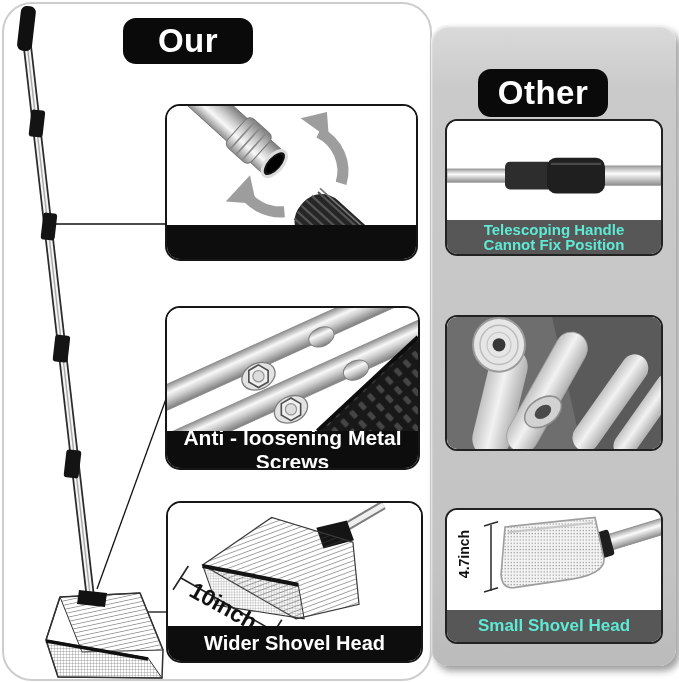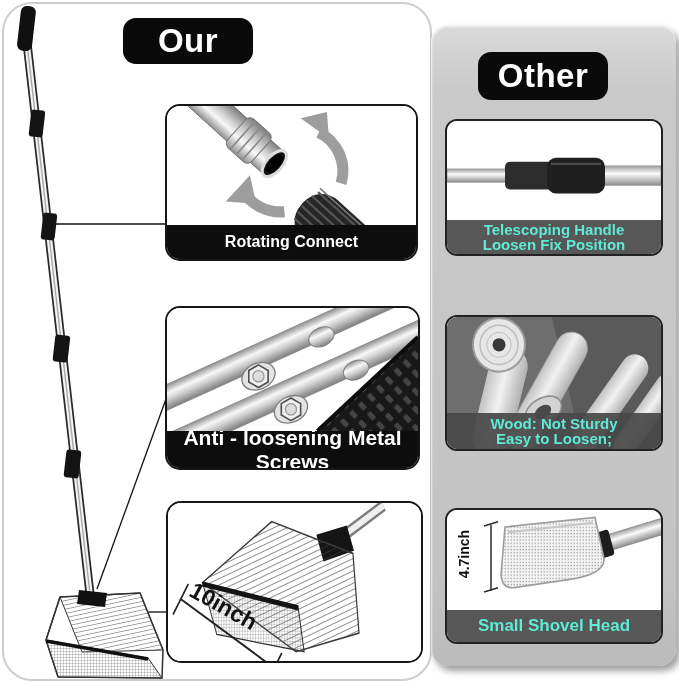--- a/index.html
+++ b/index.html
@@ -9,21 +9,21 @@
   
   .left-panel{position:absolute;left:2px;top:2px;width:426px;height:675px;
               border:2px solid #cdcdcd;border-radius:30px;background:#fff;z-index:0;}
   .product-svg{position:absolute;left:0;top:0;width:432px;height:682px;z-index:1;}
 
   
   .badge{position:absolute;background:#0a0a0a;color:#fff;font-weight:bold;
          display:flex;align-items:center;justify-content:center;
          border-radius:13px;z-index:4;letter-spacing:.5px;}
   .badge-our{left:123px;top:18px;width:130px;height:46px;font-size:33px;}
-  .badge-other{left:478px;top:52px;width:130px;height:48px;font-size:33px;}
+  .badge-other{left:478px;top:69px;width:130px;height:48px;font-size:33px;}
 
   
   .callout{position:absolute;z-index:2;background:#fff;border:2px solid #161616;
            border-radius:15px;overflow:hidden;display:flex;flex-direction:column;}
   .callout .photo{position:relative;flex:1;background:#fff;}
   .callout .photo svg{position:absolute;left:0;top:0;width:100%;height:100%;}
   .label-bar{background:#0d0d0d;color:#fff;font-weight:bold;text-align:center;
              display:flex;flex-direction:column;justify-content:center;flex:none;}
   .c1{left:165px;top:104px;width:249px;height:153px;}
   .c1 .label-bar{height:34px;font-size:16px;line-height:16px;}
@@ -143,21 +143,20 @@
 
         <g>
           <path d="M 172 76 A 42 42 0 0 0 150 26" fill="none" stroke="#9d9d9d" stroke-width="11"></path>
           <polygon points="160,32 132,12 158,6" fill="#9d9d9d"></polygon>
           <path d="M 116 104 A 44 44 0 0 1 74 82" fill="none" stroke="#9d9d9d" stroke-width="11"></path>
           <polygon points="58,94 82,68 88,96" fill="#9d9d9d"></polygon>
         </g>
       </svg>
     </div>
     <div class="label-bar">
-      <span>Rotating Connect</span>
     </div>
   </div>
 
   <div class="callout c2">
     <div class="photo">
       <svg viewBox="0 0 247 119" preserveAspectRatio="none">
         <defs>
           <clipPath id="meshClip">
               <polygon points="148,119 247,28 247,119"></polygon>
             </clipPath>
@@ -223,20 +222,23 @@
           <line x1="34" y1="61" x2="128" y2="79" stroke="#141414" stroke-width="4"></line>
         </g>
 
         <g stroke="#222" stroke-width="1.6">
           <line x1="12" y1="72" x2="104" y2="124"></line>
           <line x1="5" y1="84" x2="20" y2="61"></line>
           <line x1="97" y1="136" x2="112" y2="113"></line>
         </g>
       </svg>
       <span class="ann10">10inch</span>
+    </div>
+    <div class="label-bar">
+      <span>Wider Shovel Head</span>
     </div>
   </div>
 
   <div class="gray-panel">
 
     <div class="card k1">
       <div class="photo">
         <svg viewBox="0 0 214 97" preserveAspectRatio="none">
           <defs>
             <linearGradient id="poleH" x1="0" y1="0" x2="0" y2="1">
@@ -247,21 +249,21 @@
           </defs>
           <rect x="0" y="47" width="110" height="13" fill="url(#poleH)" stroke="#9a9a9a" stroke-width="0.8"></rect>
           <rect x="102" y="44" width="112" height="19" fill="url(#poleH)" stroke="#9a9a9a" stroke-width="0.8"></rect>
           <rect x="58" y="40" width="48" height="27" rx="5" fill="#2d2d2d"></rect>
           <rect x="100" y="36" width="58" height="35" rx="9" fill="#1f1f1f"></rect>
           <line x1="104" y1="42" x2="154" y2="42" stroke="#4a4a4a" stroke-width="2"></line>
         </svg>
       </div>
       <div class="bar">
         <span>Telescoping Handle</span>
-        <span>Loosen Fix Position</span>
+        <span>Cannot Fix Position</span>
       </div>
     </div>
 
     <div class="card k2">
       <div class="photo">
         <svg viewBox="0 0 214 128" preserveAspectRatio="none">
           <defs>
             <linearGradient id="dowelG" x1="0" y1="0" x2="1" y2="0">
               <stop offset="0" stop-color="#c2c2c2"></stop>
                 <stop offset=".45" stop-color="#f2f2f2"></stop>
@@ -278,24 +280,20 @@
 
             <circle cx="52" cy="27" r="26" fill="#e6e6e6" stroke="#9c9c9c" stroke-width="2"></circle>
             <circle cx="52" cy="27" r="19" fill="none" stroke="#bcbcbc" stroke-width="1.5"></circle>
             <circle cx="52" cy="27" r="12" fill="none" stroke="#c6c6c6" stroke-width="1.2"></circle>
             <circle cx="52" cy="27" r="6.5" fill="#383838"></circle>
 
             <ellipse cx="96" cy="92" rx="20" ry="13" transform="rotate(-32 96 92)" fill="#d2d2d2" stroke="#8f8f8f" stroke-width="1.5"></ellipse>
             <ellipse cx="96" cy="92" rx="9" ry="6" transform="rotate(-32 96 92)" fill="#4a4a4a"></ellipse>
           </g>
         </svg>
-        <div class="bar">
-          <span>Wood: Not Sturdy</span>
-          <span>Easy to Loosen;</span>
-        </div>
       </div>
     </div>
 
     <div class="card k3">
       <div class="photo">
         <svg viewBox="0 0 214 94" preserveAspectRatio="none">
           <defs>
             <pattern id="dotMesh" width="3" height="3" patternUnits="userSpaceOnUse">
               <rect width="3" height="3" fill="#f4f4f4"></rect>
               <circle cx="1.2" cy="1.2" r="0.65" fill="#8d8d8d"></circle>

